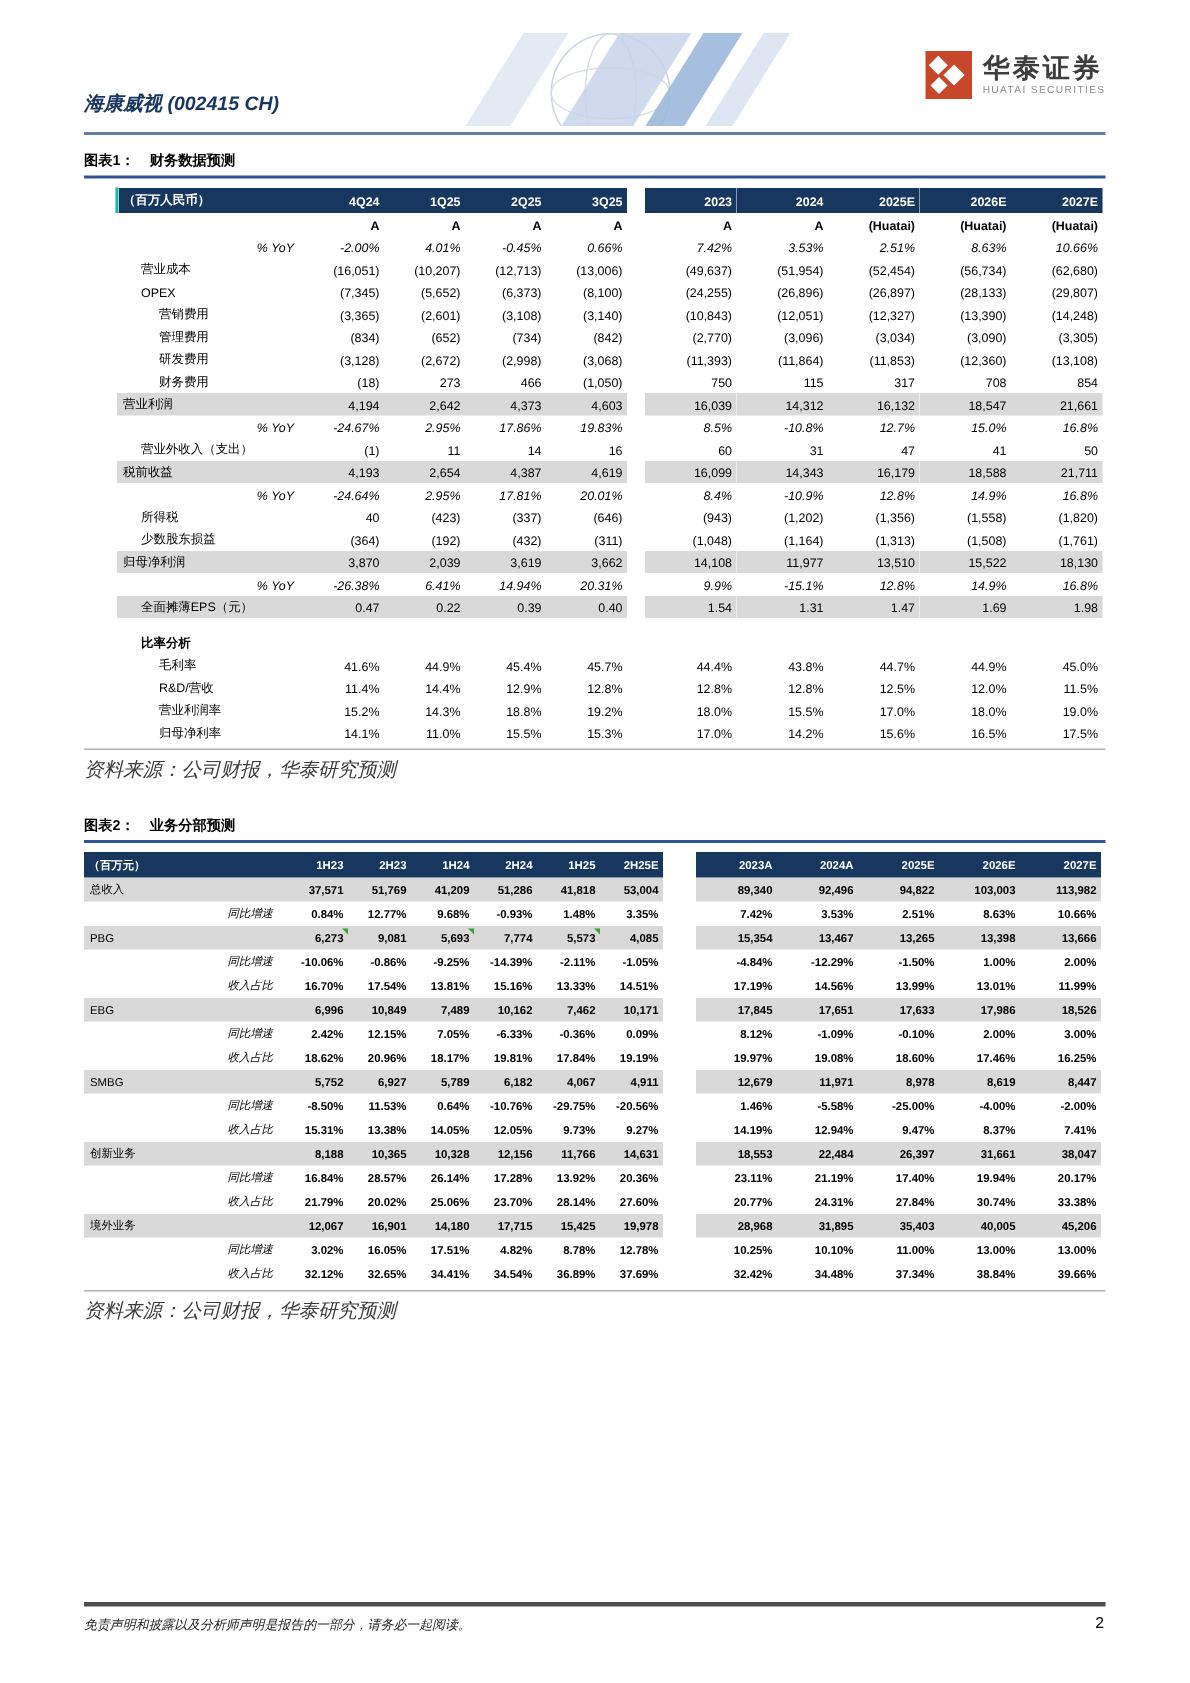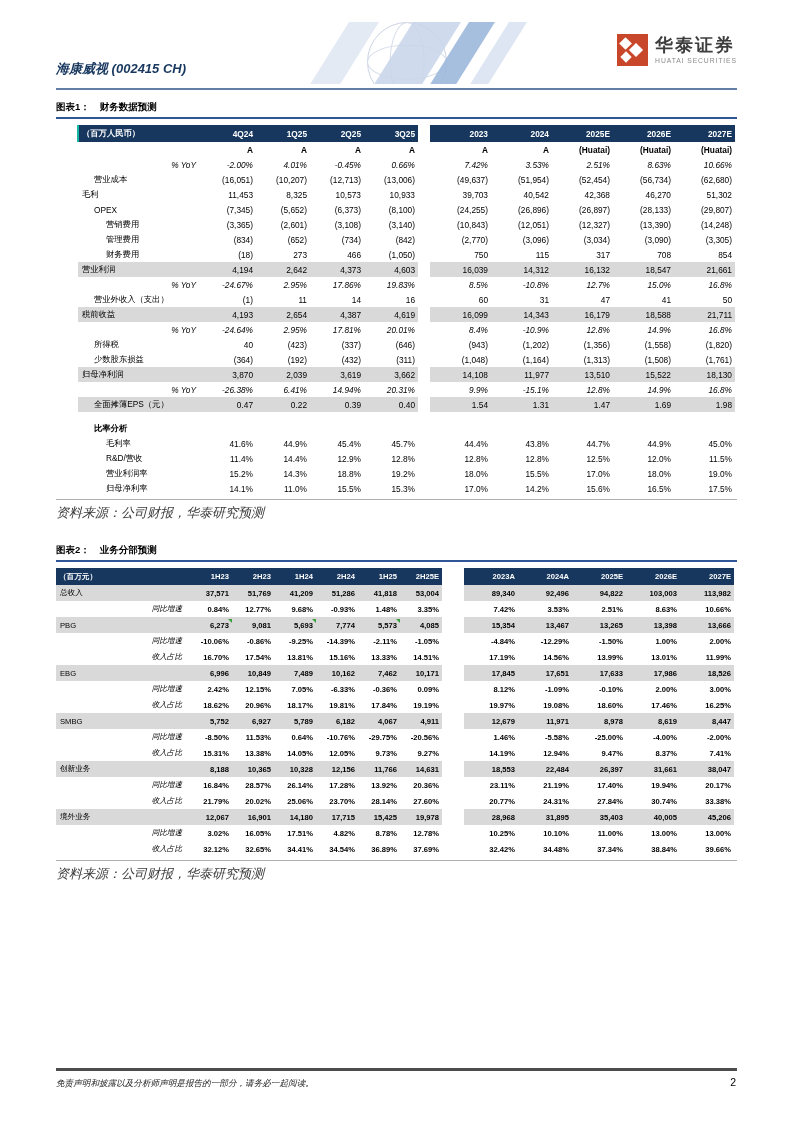--- a/index.html
+++ b/index.html
@@ -164,33 +164,20 @@
             <td class="val">(12,713)</td>
             <td class="val">(13,006)</td>
             <td class="gap"></td>
             <td class="val">(49,637)</td>
             <td class="val">(51,954)</td>
             <td class="val">(52,454)</td>
             <td class="val">(56,734)</td>
             <td class="val">(62,680)</td>
           </tr>
           <tr class="r-plain">
-            <td class="label ind0">毛利</td>
-            <td class="val">11,453</td>
-            <td class="val">8,325</td>
-            <td class="val">10,573</td>
-            <td class="val">10,933</td>
-            <td class="gap"></td>
-            <td class="val">39,703</td>
-            <td class="val">40,542</td>
-            <td class="val">42,368</td>
-            <td class="val">46,270</td>
-            <td class="val">51,302</td>
-          </tr>
-          <tr class="r-plain">
             <td class="label ind1">OPEX</td>
             <td class="val">(7,345)</td>
             <td class="val">(5,652)</td>
             <td class="val">(6,373)</td>
             <td class="val">(8,100)</td>
             <td class="gap"></td>
             <td class="val">(24,255)</td>
             <td class="val">(26,896)</td>
             <td class="val">(26,897)</td>
             <td class="val">(28,133)</td>
@@ -214,20 +201,33 @@
             <td class="val">(834)</td>
             <td class="val">(652)</td>
             <td class="val">(734)</td>
             <td class="val">(842)</td>
             <td class="gap"></td>
             <td class="val">(2,770)</td>
             <td class="val">(3,096)</td>
             <td class="val">(3,034)</td>
             <td class="val">(3,090)</td>
             <td class="val">(3,305)</td>
+          </tr>
+          <tr class="r-plain">
+            <td class="label ind2">研发费用</td>
+            <td class="val">(3,128)</td>
+            <td class="val">(2,672)</td>
+            <td class="val">(2,998)</td>
+            <td class="val">(3,068)</td>
+            <td class="gap"></td>
+            <td class="val">(11,393)</td>
+            <td class="val">(11,864)</td>
+            <td class="val">(11,853)</td>
+            <td class="val">(12,360)</td>
+            <td class="val">(13,108)</td>
           </tr>
           <tr class="r-plain">
             <td class="label ind2">财务费用</td>
             <td class="val">(18)</td>
             <td class="val">273</td>
             <td class="val">466</td>
             <td class="val">(1,050)</td>
             <td class="gap"></td>
             <td class="val">750</td>
             <td class="val">115</td>

